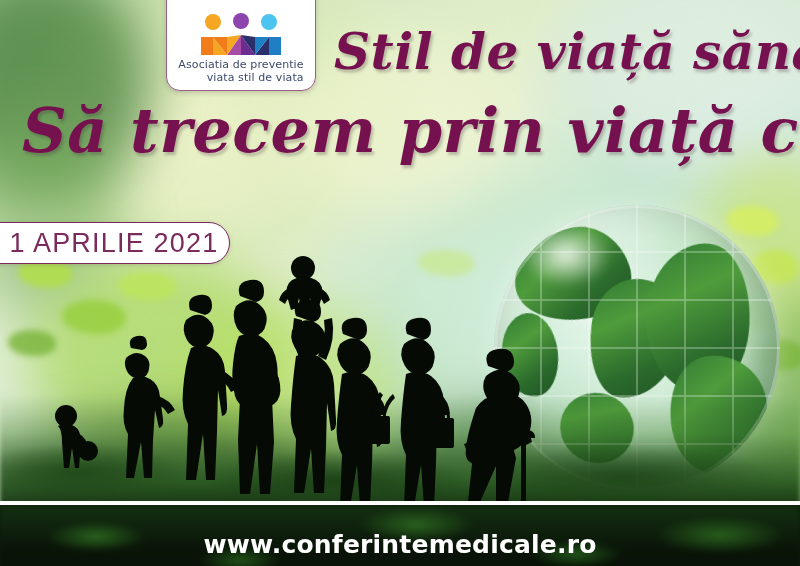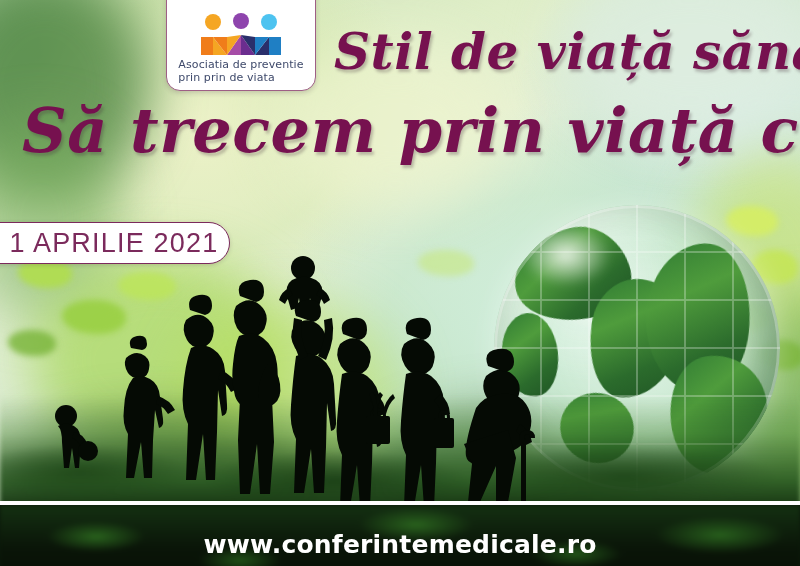--- a/index.html
+++ b/index.html
@@ -142,21 +142,21 @@
     box-shadow: 0 2px 5px rgba(60,40,60,0.20);
     display: flex;
     flex-direction: column;
     align-items: center;
     justify-content: flex-end;
     padding-bottom: 6px;
     box-sizing: border-box;
   }
   .logo-mark { width: 96px; height: 42px; margin-bottom: 3px; }
   .logo-text {
-    text-align: left;
+    text-align: right;
     color: #3f4a6b;
     font-size: 11px;
     line-height: 13px;
     font-family: "DejaVu Sans", sans-serif;
     letter-spacing: 0.1px;
   }
 
   
   .title-line {
     position: absolute;
@@ -388,21 +388,21 @@
       <path d="M34 42 L48 22 L48 42 Z" fill="#a64ca6"></path>
       <path d="M34 24 L48 22 L34 42 Z" fill="#f5a623"></path>
       <path d="M48 22 L62 42 L48 42 Z" fill="#6b2d8f"></path>
       <path d="M48 22 L62 42 L62 24 Z" fill="#2a2f6b"></path>
       <path d="M62 42 L76 24 L76 42 Z" fill="#2a2f6b"></path>
       <path d="M76 24 L88 24 L88 42 L76 42 Z" fill="#1f7fc4"></path>
       <path d="M62 42 L76 24 L62 24 Z" fill="#1f7fc4"></path>
     </svg>
     <div class="logo-text">
       <div>Asociatia de preventie</div>
-      <div>prin prin de viata</div>
+      <div>viata stil de viata</div>
     </div>
   </div>
 
   <div class="title-line title-1">Stil de viață sănătos</div>
   <div class="title-line title-2">Să trecem prin viață cu stil</div>
 
 
   <div class="date-badge">
     <span>1 APRILIE 2021</span>
   </div>

